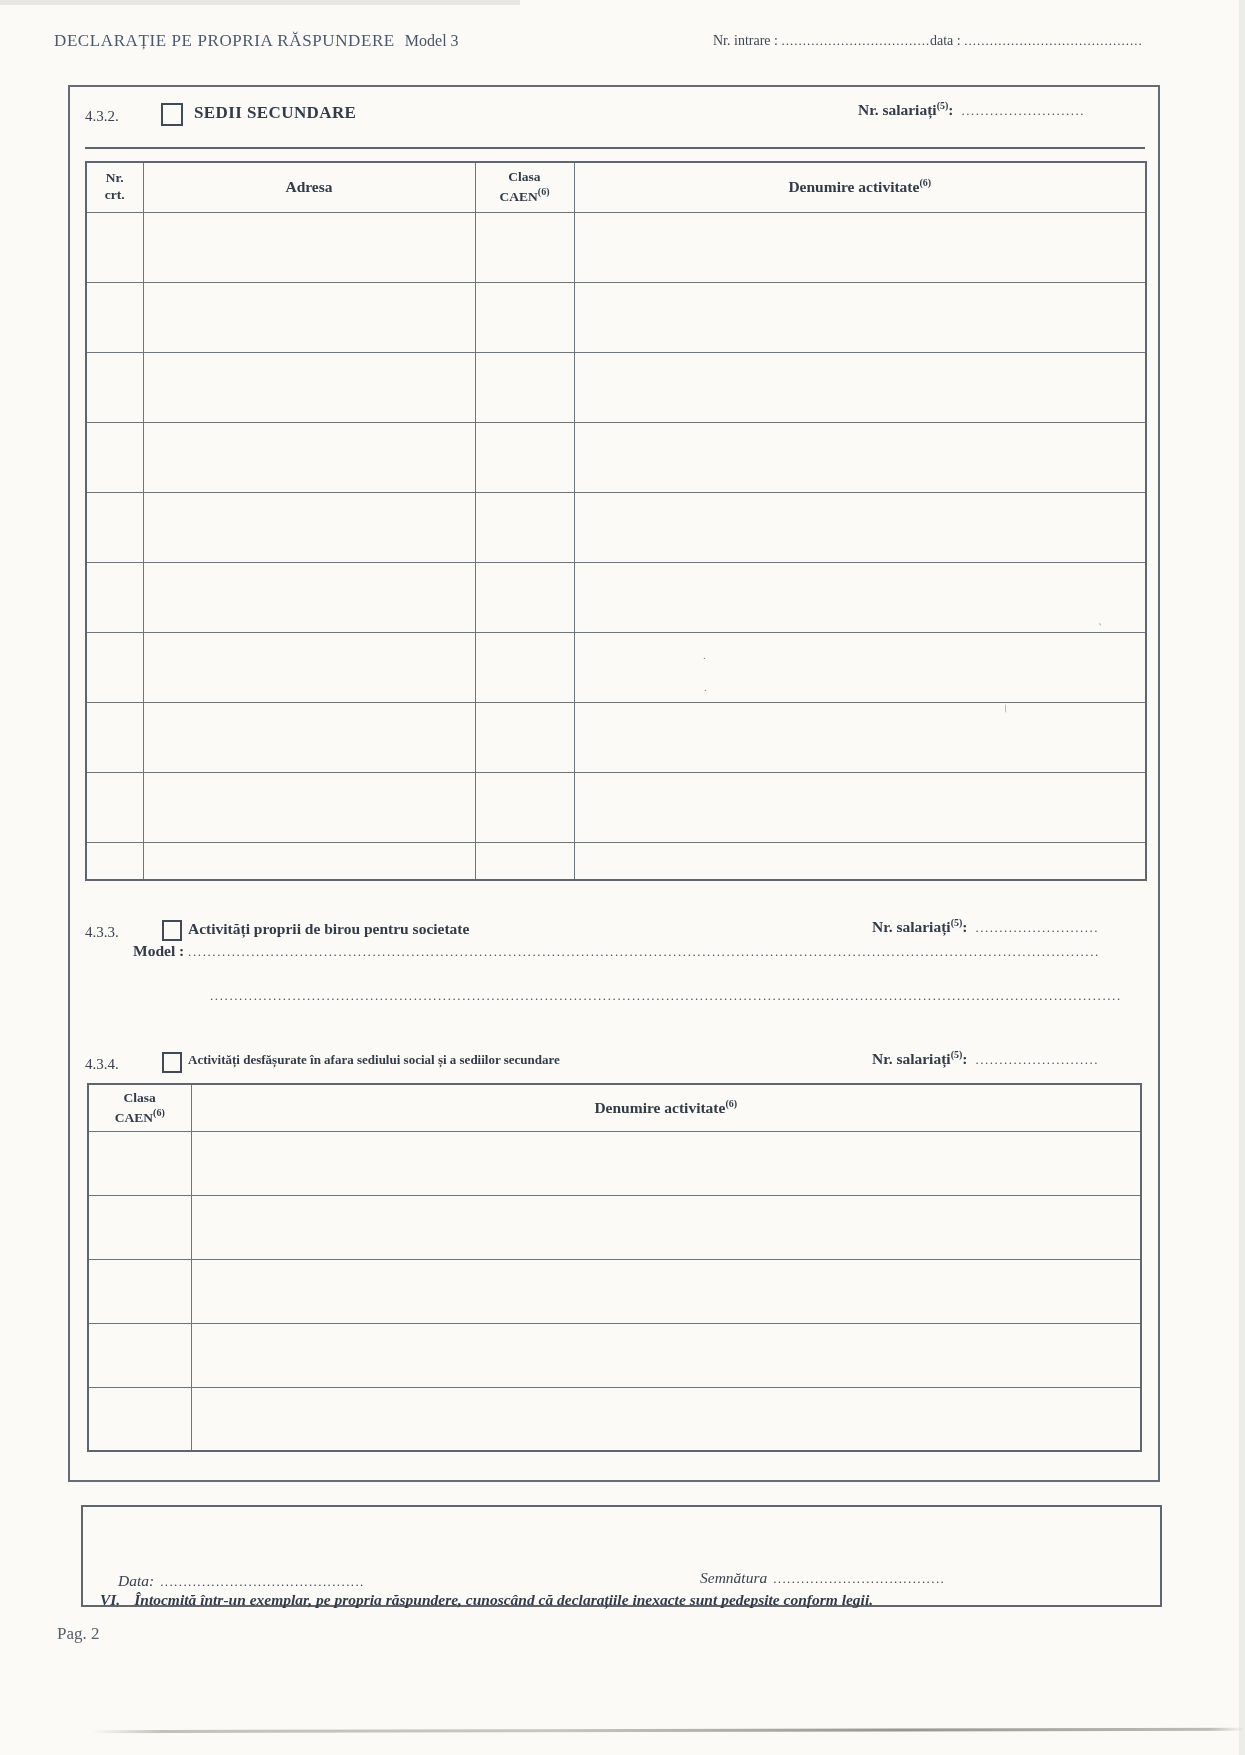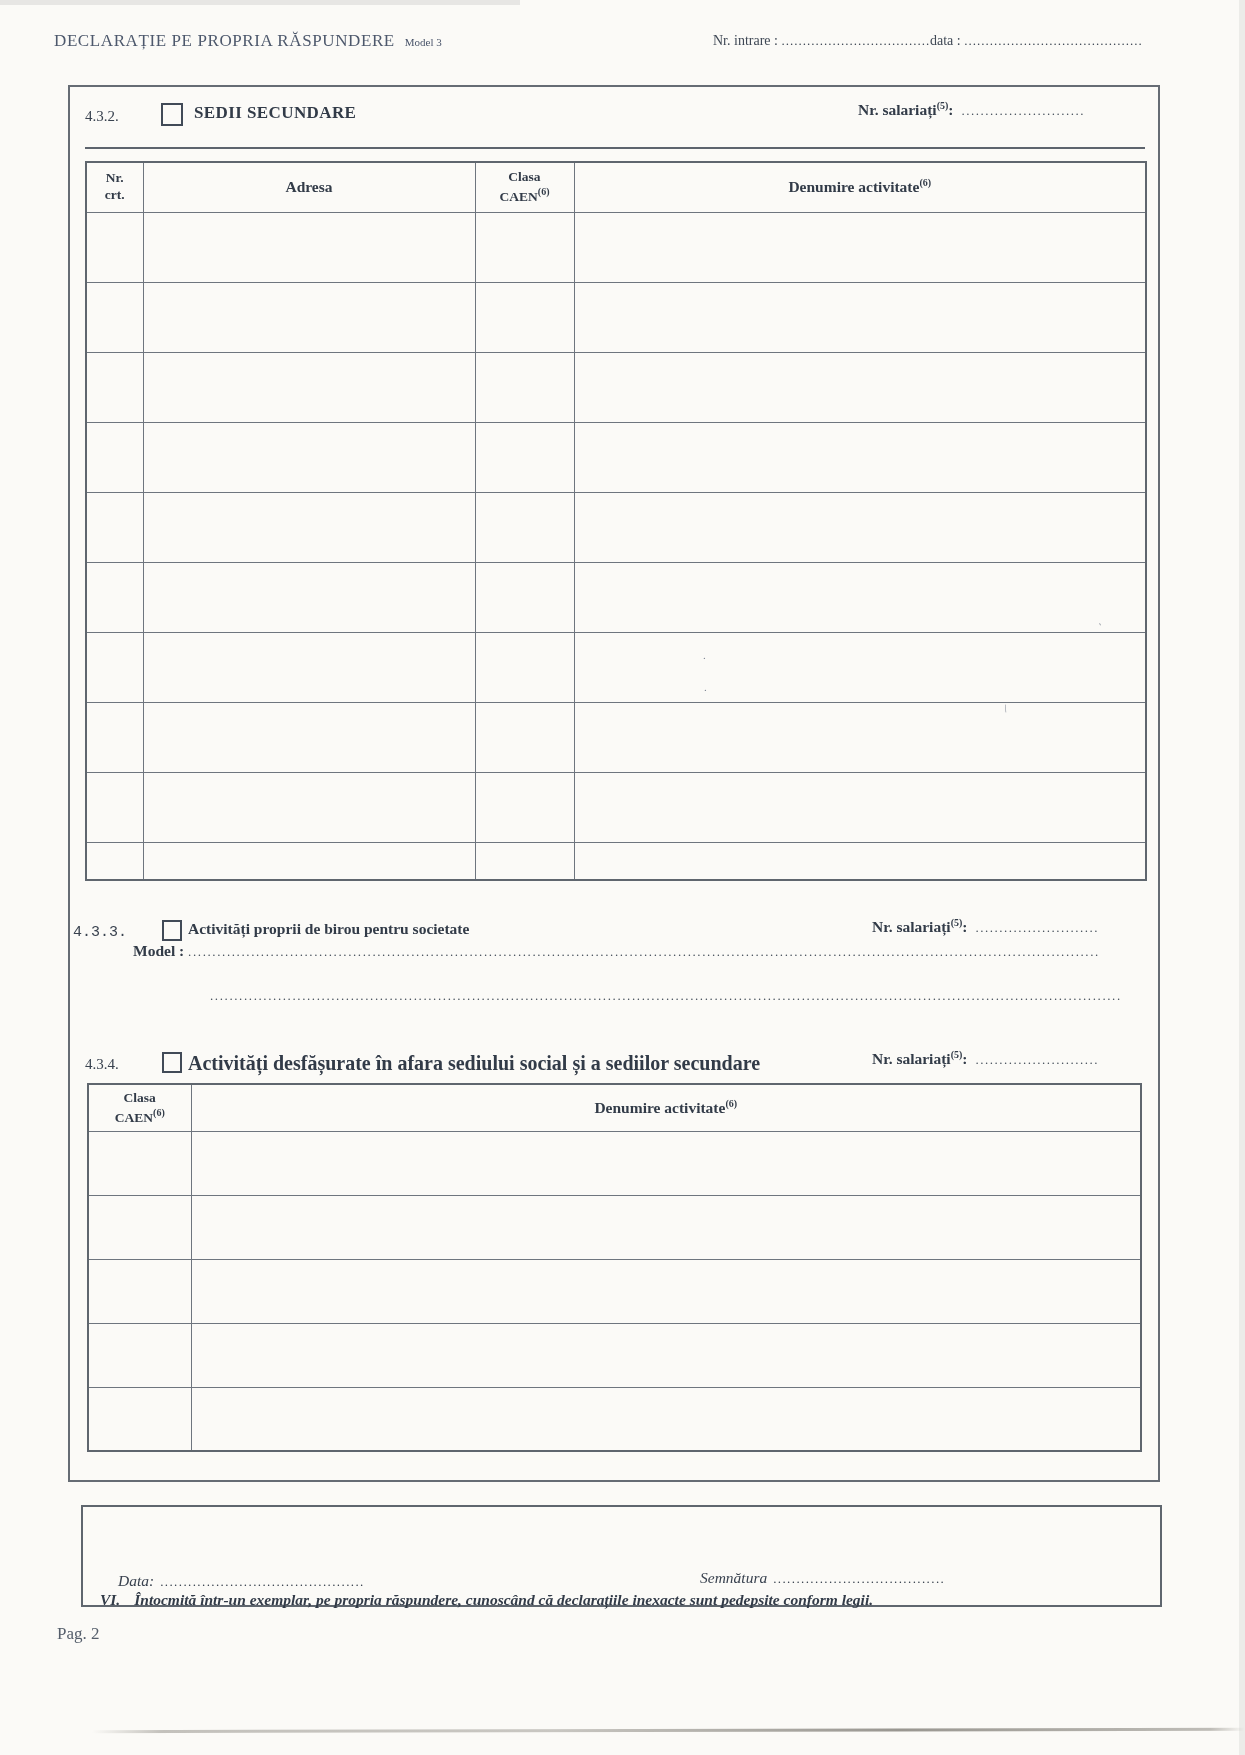--- a/index.html
+++ b/index.html
@@ -16,21 +16,21 @@
   
   .scan-top-edge{position:absolute;left:0;top:0;width:520px;height:5px;background:#cfcfcb;opacity:.45;}
   .scan-right-edge{position:absolute;right:0;top:0;width:6px;height:1755px;background:#e3e3e0;opacity:.6;}
   .scan-bottom-line{position:absolute;left:92px;top:1729px;width:1153px;height:3px;
     background:linear-gradient(90deg,rgba(150,147,140,0) 0%,rgba(150,147,140,.55) 6%,rgba(150,147,140,.5) 40%,rgba(120,117,110,.75) 70%,rgba(150,147,140,.6) 97%,rgba(150,147,140,0) 100%);
     border-radius:2px;transform:rotate(-0.12deg);}
   .speck{position:absolute;color:#7b8290;font-size:11px;line-height:1;}
 
   
   .doc-title{position:absolute;left:54px;top:31px;font-size:17px;letter-spacing:.6px;color:#4d586c;white-space:nowrap;}
-  .doc-title .model{font-size:11px;letter-spacing:0;margin-left:10px;color:#49546a;}
+  .doc-title .model{font-size:16px;letter-spacing:0;margin-left:10px;color:#49546a;}
   .reg-field{position:absolute;top:33px;font-size:14px;color:#3e4754;white-space:nowrap;}
   .reg-field .dots{display:inline-block;overflow:hidden;vertical-align:bottom;white-space:nowrap;letter-spacing:1px;font-size:13px;}
   #reg-nr{left:713px;} #reg-data{left:930px;}
   #reg-nr .dots{width:150px;} #reg-data .dots{width:178px;}
 
   
   .outer-box{position:absolute;left:68px;top:85px;width:1088px;height:1393px;border:2.5px solid #666c74;background:transparent;}
 
   
   .sec-num{position:absolute;font-size:15px;color:#39424f;}
@@ -186,35 +186,35 @@
       </tr>
         <tr>
         <td></td>
         <td></td>
         <td></td>
         <td></td>
       </tr>
       </tbody>
   </table>
 
-  <div class="sec-num" style="left:73px;top:924px;font-family:Liberation Mono, monospace;">4.3.3.</div>
+  <div class="sec-num" style="left:85px;top:924px;">4.3.3.</div>
   <div class="checkbox" style="left:162px;top:920px;width:16px;height:17px;"></div>
   <div class="sec-title" style="left:188px;top:920px;font-size:15.5px;">Activități proprii de birou pentru societate</div>
   <div class="salariati" style="left:872px;top:917px;">
     <span>Nr. salariați</span><sup>(5)</sup><span>:</span><span class="dots">........................................</span>
   </div>
   <div class="adresa-line" style="left:133px;top:942px;">
     <span>Model :</span>
     <span class="dots">........................................................................................................................................................................................................................................................</span>
   </div>
   <div class="dotline" style="left:210px;top:988px;width:910px;">........................................................................................................................................................................................................................................................</div>
 
   <div class="sec-num" style="left:85px;top:1056px;">4.3.4.</div>
   <div class="checkbox" style="left:162px;top:1052px;width:16px;height:17px;"></div>
-  <div class="sec-title" style="left:188px;top:1052px;font-size:20px;">Activități desfășurate în afara sediului social și a sediilor secundare</div>
+  <div class="sec-title" style="left:188px;top:1052px;font-size:13px;">Activități desfășurate în afara sediului social și a sediilor secundare</div>
   <div class="salariati" style="left:872px;top:1049px;">
     <span>Nr. salariați</span><sup>(5)</sup><span>:</span><span class="dots">........................................</span>
   </div>
 
   <table class="grid" id="table2">
     <colgroup>
         <col style="width:103px">
         <col style="width:950px">
       </colgroup>
     <thead>

